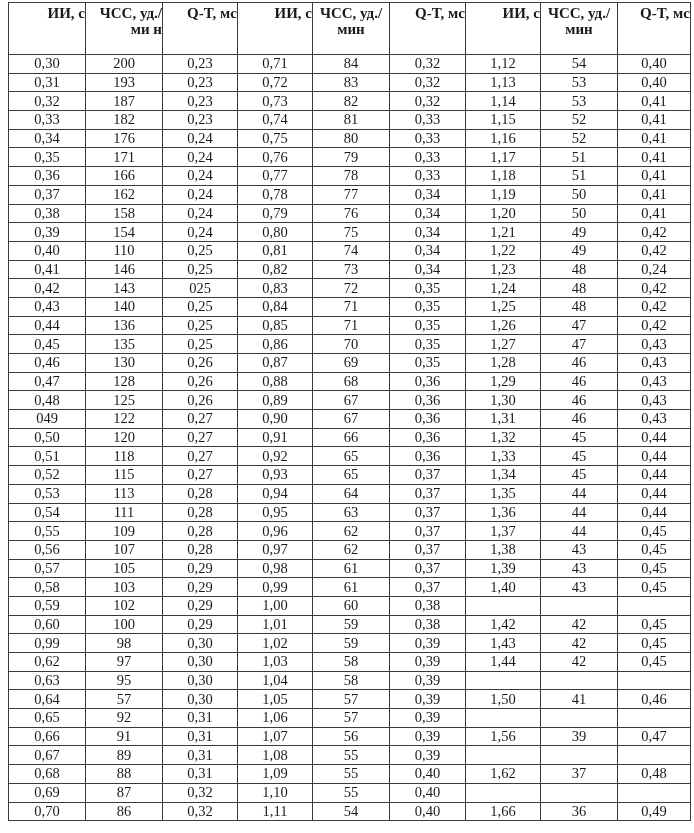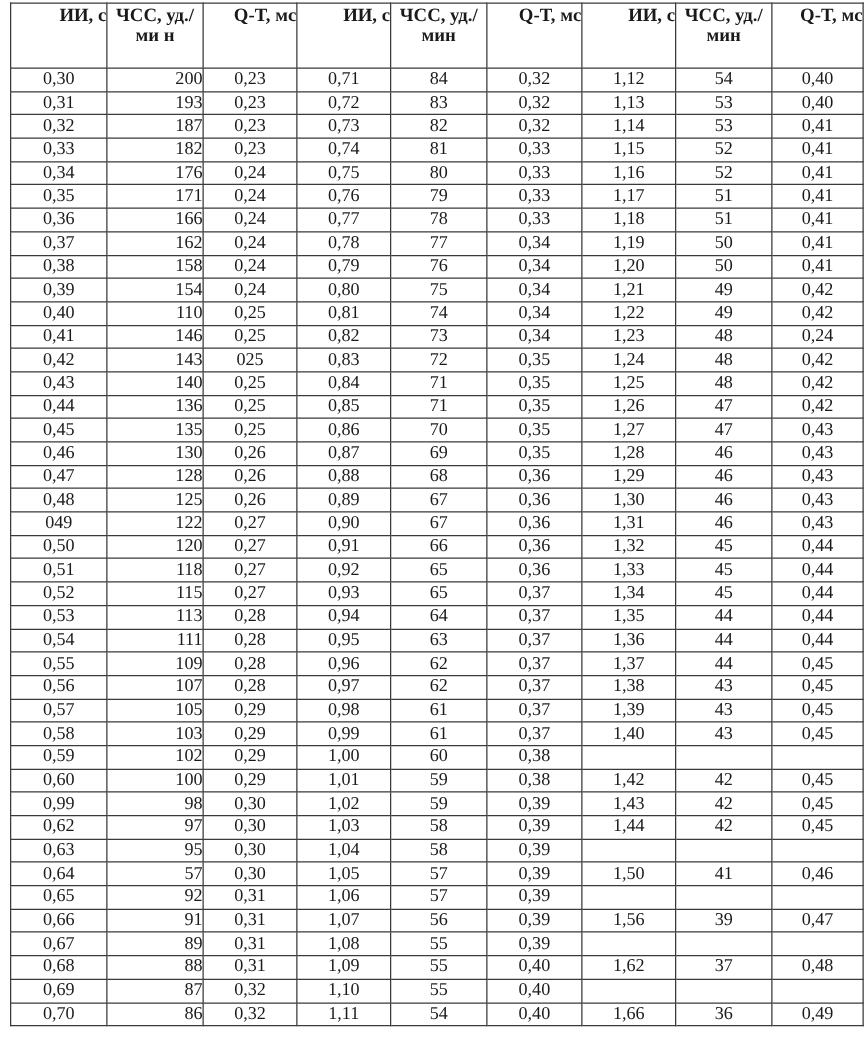--- a/index.html
+++ b/index.html
@@ -27,24 +27,24 @@
     white-space: normal;
   }
   table.ecg td {
     font-size: 14.5px;
     height: 17.7px;
     line-height: 17px;
     text-align: center;
   }
   th.ii { text-align: right; padding-right: 6px; }
   th.hr { text-align: center; padding-left: 2px; }
-  th.hr.first { text-align: center; }
+  th.hr.first { text-align: right; }
   th.qt { text-align: right; }
   td.hr-cell { text-align: left; padding-left: 30px; }
-  td.hr-cell.first { text-align: right; padding-left: 0; }
+  td.hr-cell.first { text-align: center; padding-left: 0; }
   col.c1 { width: 77px; } col.c2 { width: 77px; } col.c3 { width: 75px; }
   col.c4 { width: 75px; } col.c5 { width: 77px; } col.c6 { width: 76px; }
   col.c7 { width: 75px; } col.c8 { width: 77px; } col.c9 { width: 73px; }
 </style>
 </head>
 <body>
 
 <table class="ecg">
   <colgroup>
     <col class="c1">

